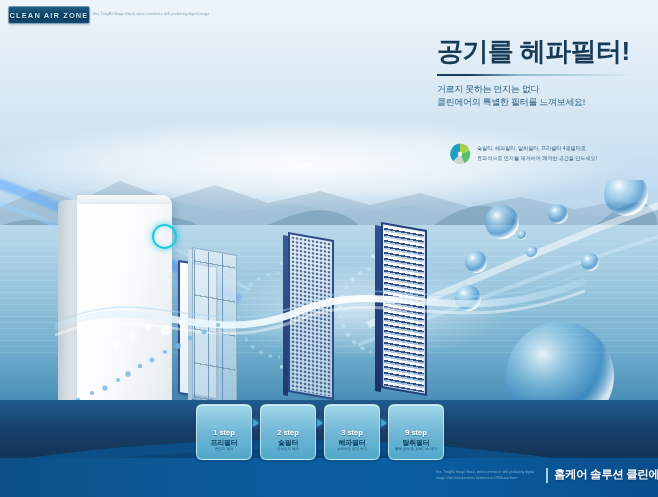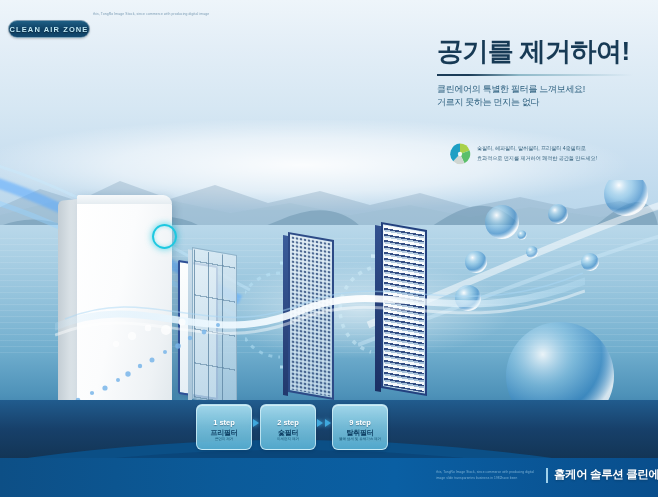--- a/index.html
+++ b/index.html
@@ -49,22 +49,22 @@
     position:absolute;left:0;top:458px;width:658px;height:39px;
     background:linear-gradient(90deg,#0d4f86 0%,#0b5b9a 35%,#0a5fa3 60%,#094e8c 100%);
   }
   .light-streaks{
     position:absolute;left:-20px;top:150px;width:300px;height:180px;
   }
   .right-streaks{position:absolute;right:-40px;top:175px;width:340px;height:200px;}
 
   
   .badge{
-    position:absolute;left:8px;top:20px;width:80px;height:16px;
-    border-radius:9px;
+    position:absolute;left:8px;top:6px;width:80px;height:16px;
+    border-radius:2px;
     background:linear-gradient(180deg,#1e5f85 0%,#0e3f62 55%,#13496f 100%);
     border:1px solid rgba(255,255,255,.45);
     display:flex;align-items:center;justify-content:center;
     box-shadow:0 1px 2px rgba(0,0,0,.18);
   }
   .badge span{
     color:#bfe8f5;font-size:7.5px;letter-spacing:1.1px;font-weight:bold;
     text-shadow:0 1px 1px rgba(0,0,0,.4);
   }
   .topnote{
@@ -181,21 +181,21 @@
   .dots-flow{position:absolute;left:70px;top:300px;width:190px;height:110px;}
 
   
   .steps{position:absolute;left:196px;top:404px;display:flex;align-items:flex-start;}
   .chip{
     width:54px;height:38px;border-radius:6px;
     background:linear-gradient(180deg,rgba(173,226,242,.92) 0%,rgba(128,202,228,.88) 48%,rgba(92,180,213,.88) 100%);
     border:1px solid rgba(215,242,250,.75);
     box-shadow:0 1px 3px rgba(10,45,75,.3),inset 0 1px 0 rgba(255,255,255,.5);
     display:flex;flex-direction:column;align-items:center;justify-content:center;
-    padding-top:6px;
+    padding-top:16px;
   }
   .chip .num{font-size:7.5px;font-weight:bold;color:#ffffff;line-height:1.25;text-shadow:0 1px 1px rgba(10,50,80,.45);}
   .chip .name{font-size:7px;font-weight:bold;color:#0e3f63;line-height:1.35;letter-spacing:-.25px;}
   .chip .desc{font-size:3.6px;color:#14506f;line-height:1.3;letter-spacing:-.1px;white-space:nowrap;}
   .arrow{
     width:8px;height:38px;display:flex;align-items:center;justify-content:center;
   }
   .arrow i{
     display:block;width:0;height:0;
     border-top:4.5px solid transparent;border-bottom:4.5px solid transparent;
@@ -353,25 +353,25 @@
     <path d="M0,40 C140,18 300,12 440,24 C540,32 610,44 658,52 L658,65 L0,65 Z" fill="#0a4478" opacity=".85"></path>
   </svg>
   <div class="bottom-band"></div>
 
   <div class="badge">
     <span>CLEAN AIR ZONE</span>
   </div>
   <div class="topnote">this, TongRo Image Stock, since commerce with producing digital image</div>
 
   <div class="headline">
-    <div class="hl-line hl-dark">공기를 제거하여!</div>
+    <div class="hl-line hl-dark">공기를 헤파필터!</div>
     <div class="hl-rule"></div>
     <div class="sub">
+      <div class="sub-line">거르지 못하는 먼지는 없다</div>
       <div class="sub-line">클린에어의 특별한 필터를 느껴보세요!</div>
-      <div class="sub-line">거르지 못하는 먼지는 없다</div>
     </div>
   </div>
 
   <div class="inforow">
     <svg width="22" height="22" viewBox="0 0 22 22">
       <circle cx="11" cy="11" r="10.4" fill="#ffffff" opacity=".55"></circle>
       <path d="M11,11 L11,0.6 A10.4,10.4 0 0,1 20.6,7.4 Z" fill="#a8d14a"></path>
       <path d="M11,11 L20.6,7.4 A10.4,10.4 0 0,1 15.5,20.3 Z" fill="#5bbf6a"></path>
       <path d="M11,11 L15.5,20.3 A10.4,10.4 0 0,1 4.2,18.2 Z" fill="#cfd6d2"></path>
       <path d="M11,11 L4.2,18.2 A10.4,10.4 0 0,1 11,0.6 Z" fill="#1e9fc4"></path>
@@ -396,20 +396,25 @@
 
     <div class="chip">
       <div class="num">2 step</div>
       <div class="name">숯필터</div>
       <div class="desc">미세먼지 제거</div>
     </div>
     <div class="arrow">
         <i></i>
       </div>
 
+    <div class="chip">
+      <div class="num">3 step</div>
+      <div class="name">헤파필터</div>
+      <div class="desc">유해세균 먼지 방지</div>
+    </div>
     <div class="arrow">
         <i></i>
       </div>
 
     <div class="chip">
       <div class="num">9 step</div>
       <div class="name">탈취필터</div>
       <div class="desc">불쾌 냄새 및 유해가스 제거</div>
     </div>
 

